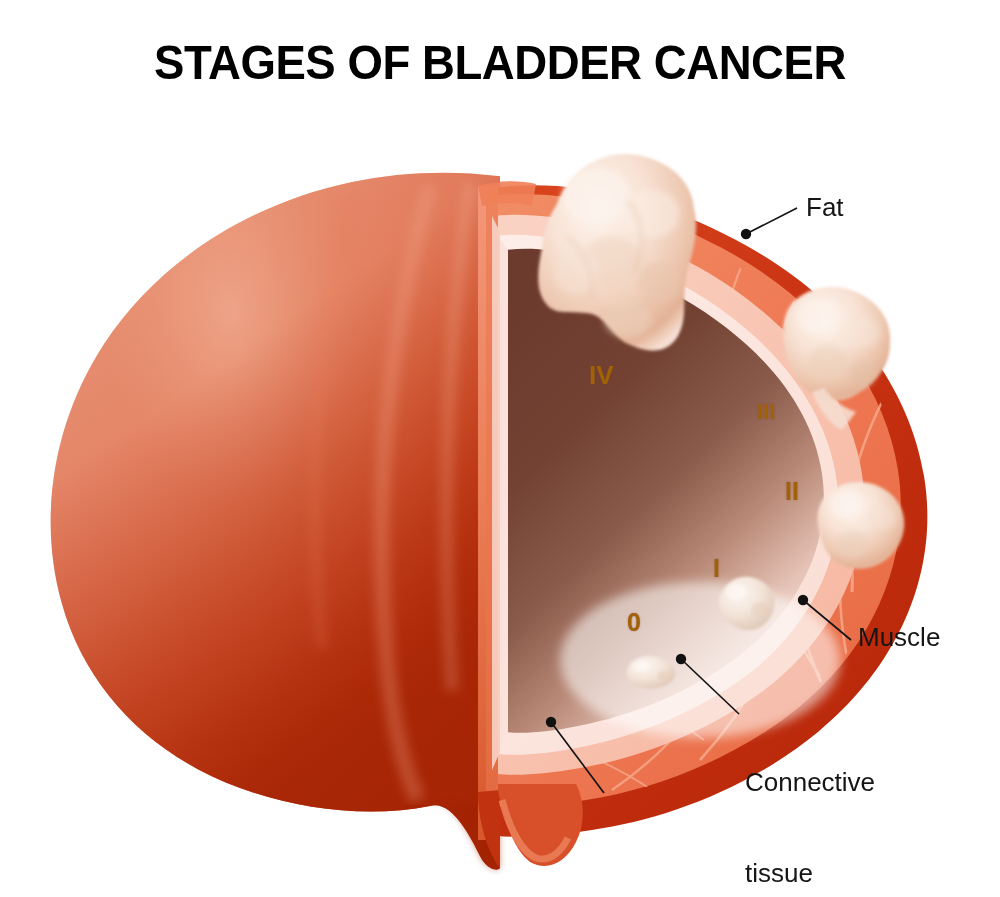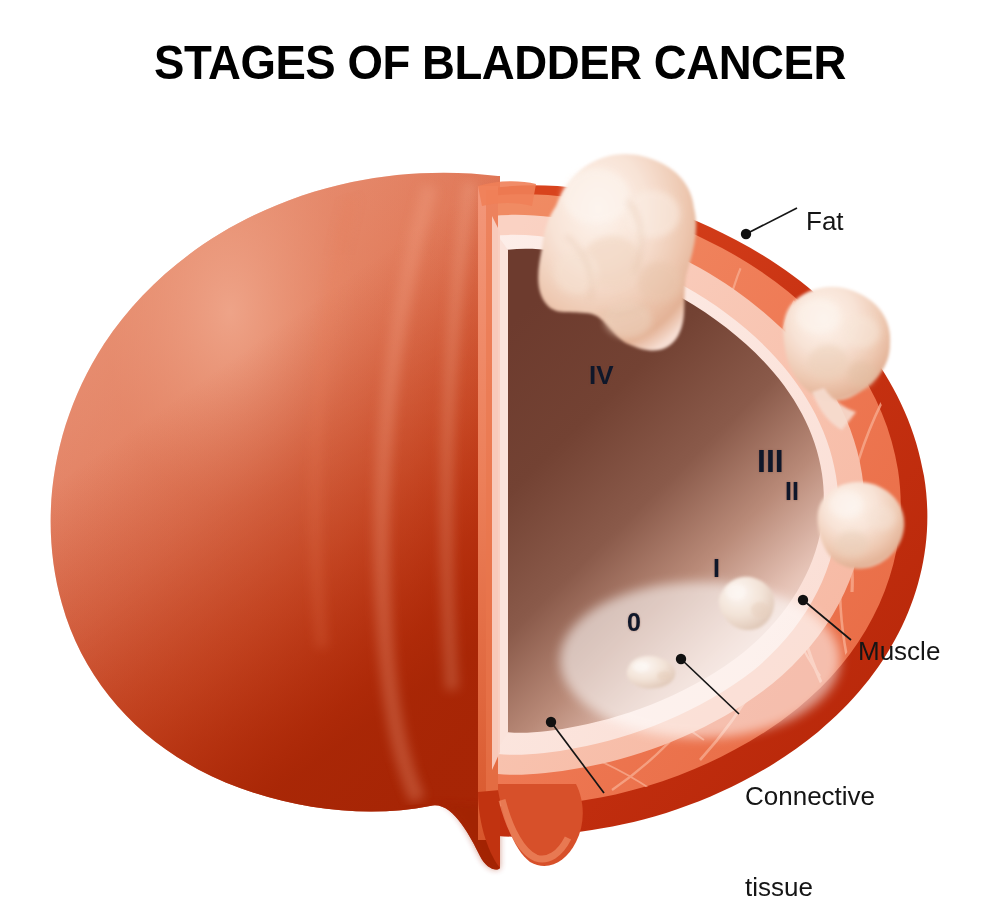--- a/index.html
+++ b/index.html
@@ -44,27 +44,26 @@
     width: 1000px;
     height: 897px;
   }
   .callout-text {
     position: absolute;
     font-family: "Liberation Sans", sans-serif;
     font-size: 26px;
     color: #151515;
     white-space: pre;
     line-height: 1.16;
-    margin-top: 14px;
   }
   .stage-label {
     position: absolute;
     font-family: "Liberation Sans", sans-serif;
     font-weight: bold;
-    color: #0f172a;
+    color: #a16207;
     white-space: pre;
     text-shadow: 0 0 2px rgba(120,70,55,.55);
   }
 </style>
 </head>
 <body>
 
 <div id="figure">
 
   <div class="title">STAGES OF BLADDER CANCER</div>
@@ -395,21 +394,21 @@
         <line x1="551" y1="722" x2="604" y2="793"></line>
         <circle cx="551" cy="722" r="5.2" stroke="none"></circle>
       </g>
     </g>
   </svg>
   </div>
 
   <div class="stage-label" style="left:627px; top:608px; font-size:25px;">0</div>
   <div class="stage-label" style="left:713px; top:554px; font-size:25px;">I</div>
   <div class="stage-label" style="left:785px; top:477px; font-size:25px;">II</div>
-  <div class="stage-label" style="left:757px; top:399px; font-size:32px;margin-top:44px;">III</div>
+  <div class="stage-label" style="left:757px; top:399px; font-size:22px;">III</div>
   <div class="stage-label" style="left:589px; top:360px; font-size:26px;">IV</div>
 
   <div class="callout-text" style="left:806px; top:192px;">Fat</div>
 
   <div class="callout-text" style="left:858px; top:622px;">Muscle</div>
 
   <div class="callout-text" style="left:745px; top:707px;">
     <div>Connective</div>
     <div class="right-align">tissue</div>
   </div>

